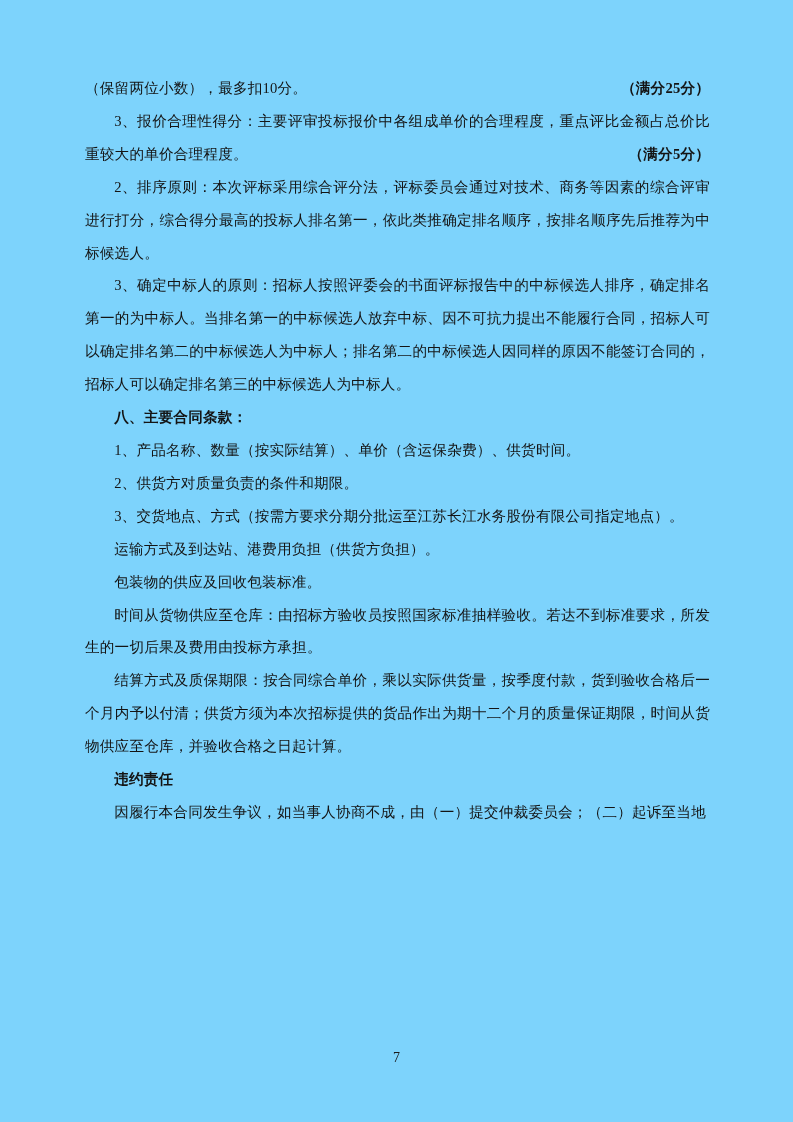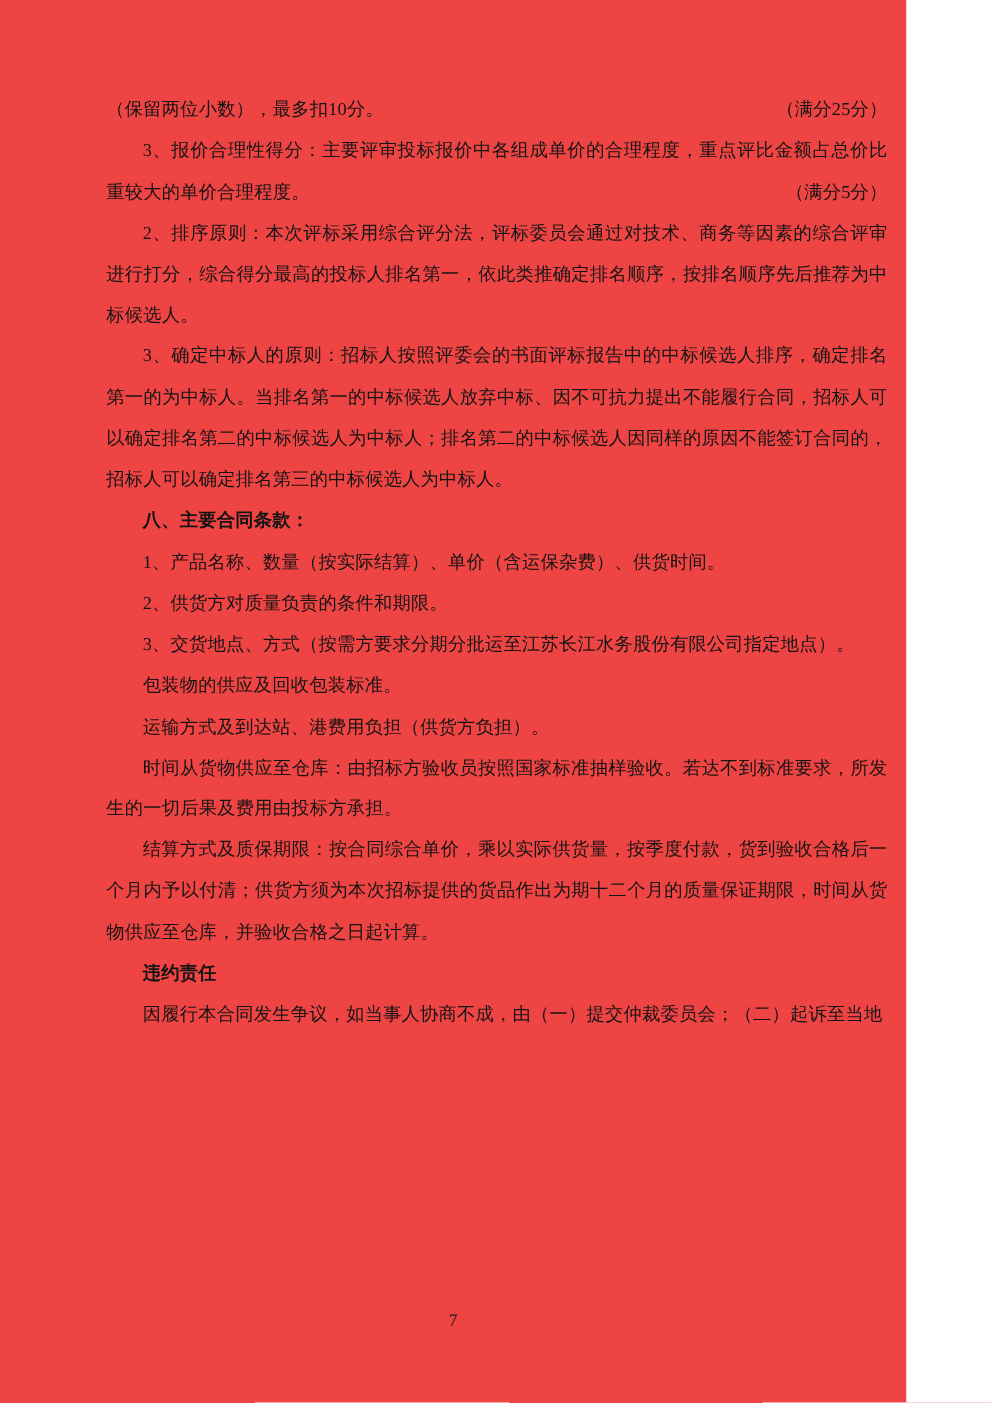--- a/index.html
+++ b/index.html
@@ -2,48 +2,47 @@
 <html><head>
 <meta charset="utf-8">
 <style>
   html, body {
     margin: 0;
     padding: 0;
     background: #ffffff;
   }
   .page {
     position: relative;
-    width: 688px;
+    width: 793px;
     height: 1122px;
-    background: #ef4444;
+    background: #7dd3fc;
     overflow: hidden;
     font-family: "Liberation Serif", "DejaVu Serif", serif;
     color: #141414;
-    padding-left: 37px;
   }
   .content {
     position: absolute;
     left: 85px;
     top: 72px;
     width: 625px;
   }
   p.para {
     margin: 0;
     padding: 0;
     font-size: 14.6px;
     line-height: 32.9px;
     text-align: justify;
     letter-spacing: 0.2px;
   }
   p.para.indent { text-indent: 2em; }
   p.para.bold { font-weight: bold; }
   .score {
     float: right;
     text-indent: 0;
-    font-weight: normal;
+    font-weight: bold;
   }
   p.para::after {
     content: "";
     display: block;
     clear: both;
     height: 0;
   }
   .footer {
     position: absolute;
     left: 0;
@@ -60,21 +59,21 @@
 <div class="page">
   <div class="content" id="document-body">
       <p class="para"><span>（保留两位小数），最多扣10分。</span><span class="score">（满分25分）</span></p>
       <p class="para indent"><span>3、报价合理性得分：主要评审投标报价中各组成单价的合理程度，重点评比金额占总价比重较大的单价合理程度。</span><span class="score">（满分5分）</span></p>
       <p class="para indent"><span>2、排序原则：本次评标采用综合评分法，评标委员会通过对技术、商务等因素的综合评审进行打分，综合得分最高的投标人排名第一，依此类推确定排名顺序，按排名顺序先后推荐为中标候选人。</span></p>
       <p class="para indent"><span>3、确定中标人的原则：招标人按照评委会的书面评标报告中的中标候选人排序，确定排名第一的为中标人。当排名第一的中标候选人放弃中标、因不可抗力提出不能履行合同，招标人可以确定排名第二的中标候选人为中标人；排名第二的中标候选人因同样的原因不能签订合同的，招标人可以确定排名第三的中标候选人为中标人。</span></p>
       <p class="para indent bold"><span>八、主要合同条款：</span></p>
       <p class="para indent"><span>1、产品名称、数量（按实际结算）、单价（含运保杂费）、供货时间。</span></p>
       <p class="para indent"><span>2、供货方对质量负责的条件和期限。</span></p>
       <p class="para indent"><span>3、交货地点、方式（按需方要求分期分批运至江苏长江水务股份有限公司指定地点）。</span></p>
+      <p class="para indent"><span>运输方式及到达站、港费用负担（供货方负担）。</span></p>
       <p class="para indent"><span>包装物的供应及回收包装标准。</span></p>
-      <p class="para indent"><span>运输方式及到达站、港费用负担（供货方负担）。</span></p>
       <p class="para indent"><span>时间从货物供应至仓库：由招标方验收员按照国家标准抽样验收。若达不到标准要求，所发生的一切后果及费用由投标方承担。</span></p>
       <p class="para indent"><span>结算方式及质保期限：按合同综合单价，乘以实际供货量，按季度付款，货到验收合格后一个月内予以付清；供货方须为本次招标提供的货品作出为期十二个月的质量保证期限，时间从货物供应至仓库，并验收合格之日起计算。</span></p>
       <p class="para indent bold"><span>违约责任</span></p>
       <p class="para indent"><span>因履行本合同发生争议，如当事人协商不成，由（一）提交仲裁委员会；（二）起诉至当地</span></p>
     </div>
   <div class="footer">7</div>
 </div>
 
 </body></html>

